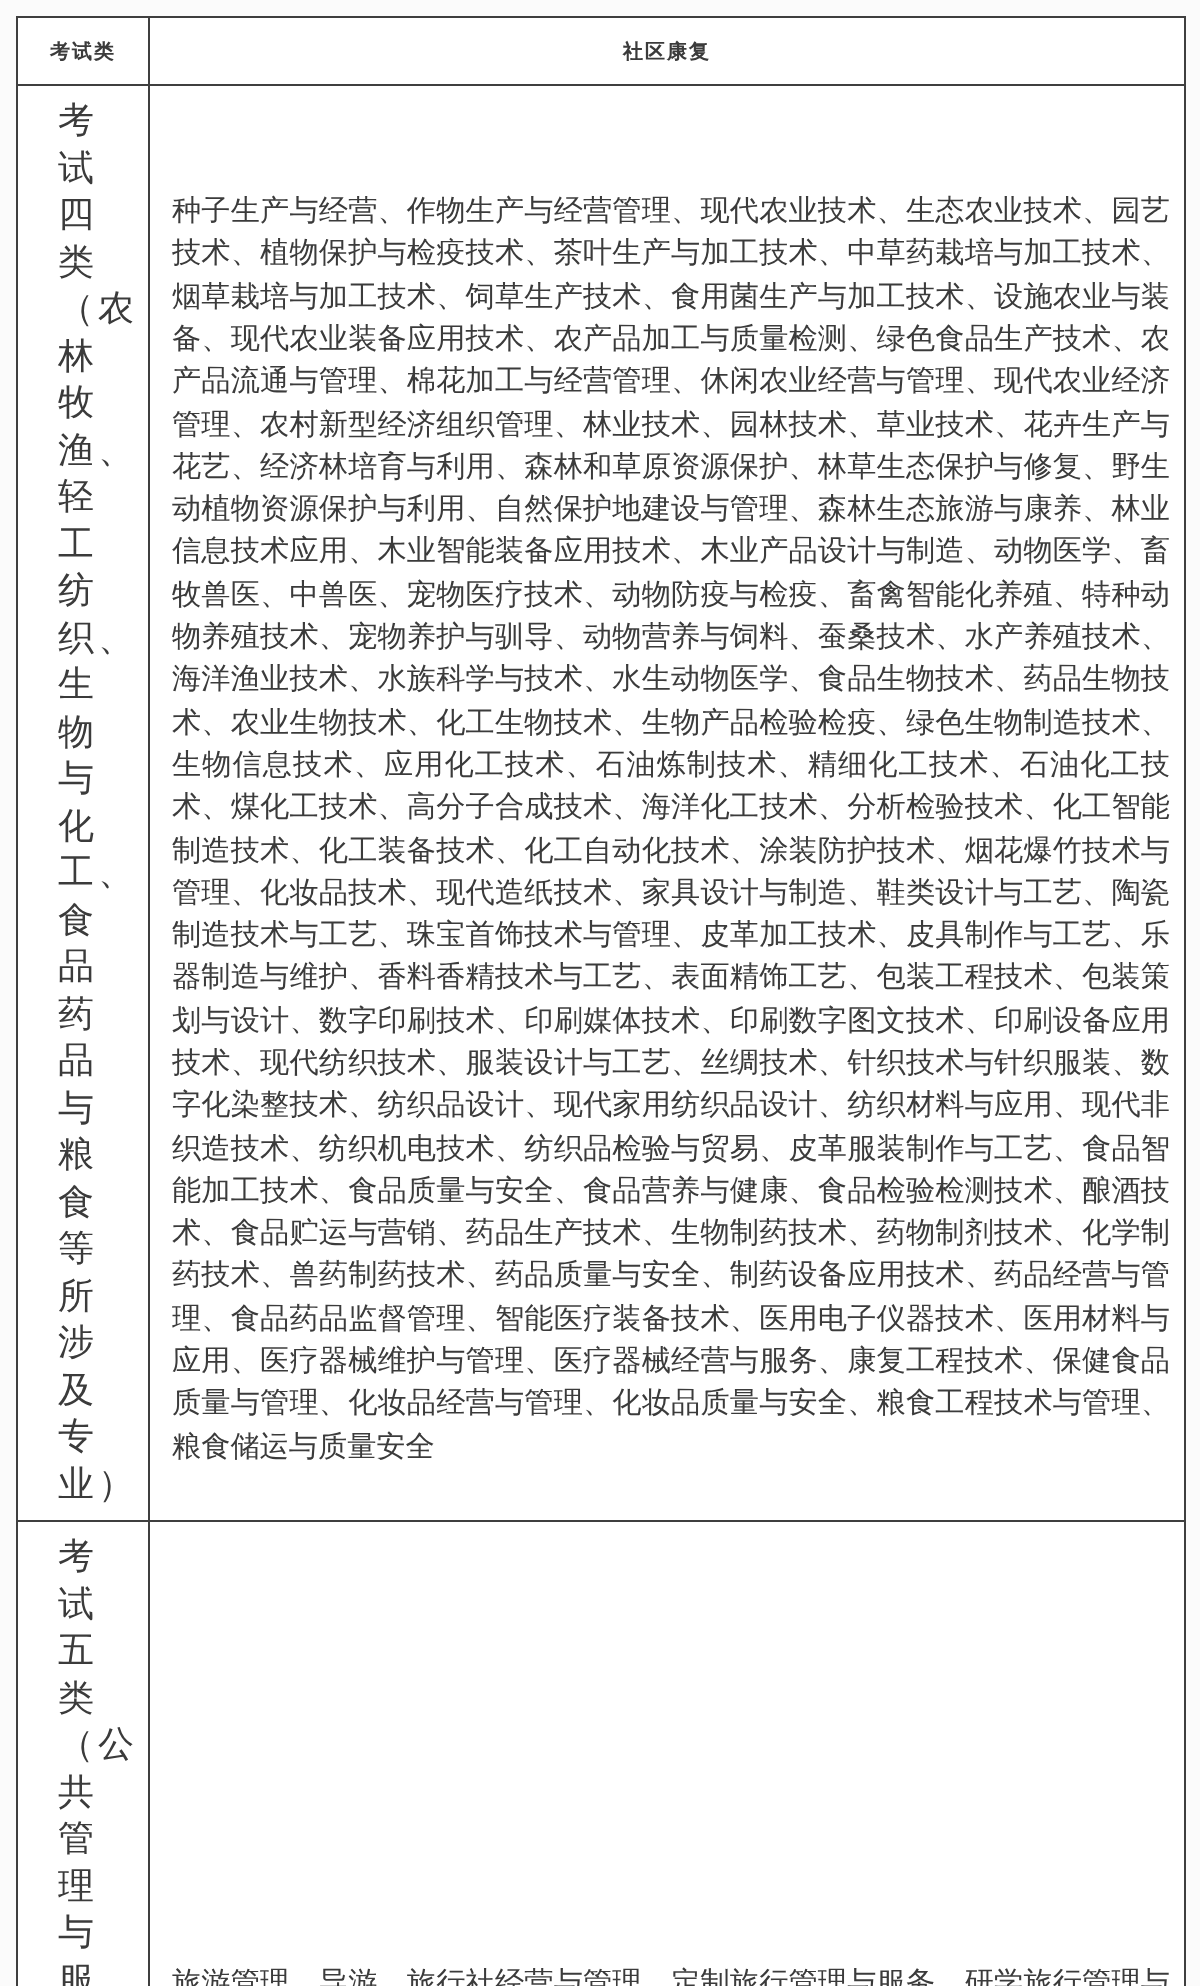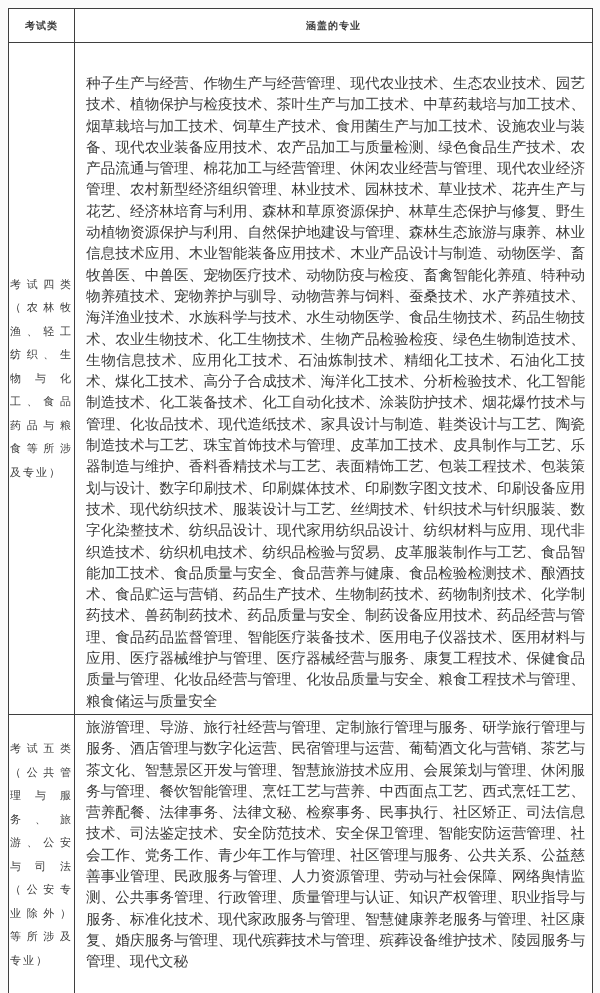--- a/index.html
+++ b/index.html
@@ -26,25 +26,25 @@
   col.col-cat{ width:66px; }
   col.col-majors{ width:518px; }
   tr.header-row{ height:34px; }
   tr.row-four{ height:660px; }
   tr.row-five{ height:277px; }
   th.hdr{
     font-size:10px; font-weight:bold; text-align:center;
     letter-spacing:1px; padding:4px 2px;
   }
   td.cat-cell{
-    font-size:11px; line-height:23.5px;
+    font-size:18px; line-height:23.5px;
     text-align:justify; text-justify:inter-character;
     letter-spacing:2px;
     vertical-align:middle;
-    padding:6px 1px;
+    padding:6px 20px;
     word-break:break-all;
   }
   td.majors-cell{
     font-size:14.6px; line-height:21.3px;
     text-align:justify; text-justify:inter-character;
     vertical-align:middle;
     word-break:break-all;
   }
   td.majors-cell.pad-four{ padding:30px 7px 2px 11px; }
   td.majors-cell.pad-five{ padding:2px 7px 22px 11px; }
@@ -54,21 +54,21 @@
 
 <div class="page">
   <table class="majors-table">
     <colgroup>
       <col class="col-cat">
       <col class="col-majors">
     </colgroup>
     <thead>
       <tr class="header-row">
         <th class="hdr" scope="col">考试类</th>
-        <th class="hdr" scope="col">涵盖的专业</th>
+        <th class="hdr" scope="col">社区康复</th>
       </tr>
     </thead>
     <tbody>
       <tr class="row-four">
         <td class="cat-cell">考试四类（农林牧渔、轻工纺织、生物与化工、食品药品与粮食等所涉及专业）</td>
         <td class="majors-cell pad-four">种子生产与经营、作物生产与经营管理、现代农业技术、生态农业技术、园艺技术、植物保护与检疫技术、茶叶生产与加工技术、中草药栽培与加工技术、烟草栽培与加工技术、饲草生产技术、食用菌生产与加工技术、设施农业与装备、现代农业装备应用技术、农产品加工与质量检测、绿色食品生产技术、农产品流通与管理、棉花加工与经营管理、休闲农业经营与管理、现代农业经济管理、农村新型经济组织管理、林业技术、园林技术、草业技术、花卉生产与花艺、经济林培育与利用、森林和草原资源保护、林草生态保护与修复、野生动植物资源保护与利用、自然保护地建设与管理、森林生态旅游与康养、林业信息技术应用、木业智能装备应用技术、木业产品设计与制造、动物医学、畜牧兽医、中兽医、宠物医疗技术、动物防疫与检疫、畜禽智能化养殖、特种动物养殖技术、宠物养护与驯导、动物营养与饲料、蚕桑技术、水产养殖技术、海洋渔业技术、水族科学与技术、水生动物医学、食品生物技术、药品生物技术、农业生物技术、化工生物技术、生物产品检验检疫、绿色生物制造技术、生物信息技术、应用化工技术、石油炼制技术、精细化工技术、石油化工技术、煤化工技术、高分子合成技术、海洋化工技术、分析检验技术、化工智能制造技术、化工装备技术、化工自动化技术、涂装防护技术、烟花爆竹技术与管理、化妆品技术、现代造纸技术、家具设计与制造、鞋类设计与工艺、陶瓷制造技术与工艺、珠宝首饰技术与管理、皮革加工技术、皮具制作与工艺、乐器制造与维护、香料香精技术与工艺、表面精饰工艺、包装工程技术、包装策划与设计、数字印刷技术、印刷媒体技术、印刷数字图文技术、印刷设备应用技术、现代纺织技术、服装设计与工艺、丝绸技术、针织技术与针织服装、数字化染整技术、纺织品设计、现代家用纺织品设计、纺织材料与应用、现代非织造技术、纺织机电技术、纺织品检验与贸易、皮革服装制作与工艺、食品智能加工技术、食品质量与安全、食品营养与健康、食品检验检测技术、酿酒技术、食品贮运与营销、药品生产技术、生物制药技术、药物制剂技术、化学制药技术、兽药制药技术、药品质量与安全、制药设备应用技术、药品经营与管理、食品药品监督管理、智能医疗装备技术、医用电子仪器技术、医用材料与应用、医疗器械维护与管理、医疗器械经营与服务、康复工程技术、保健食品质量与管理、化妆品经营与管理、化妆品质量与安全、粮食工程技术与管理、粮食储运与质量安全</td>
       </tr>
       <tr class="row-five">
         <td class="cat-cell">考试五类（公共管理与服务、旅游、公安与司法（公安专业除外）等所涉及专业）</td>
         <td class="majors-cell pad-five">旅游管理、导游、旅行社经营与管理、定制旅行管理与服务、研学旅行管理与服务、酒店管理与数字化运营、民宿管理与运营、葡萄酒文化与营销、茶艺与茶文化、智慧景区开发与管理、智慧旅游技术应用、会展策划与管理、休闲服务与管理、餐饮智能管理、烹饪工艺与营养、中西面点工艺、西式烹饪工艺、营养配餐、法律事务、法律文秘、检察事务、民事执行、社区矫正、司法信息技术、司法鉴定技术、安全防范技术、安全保卫管理、智能安防运营管理、社会工作、党务工作、青少年工作与管理、社区管理与服务、公共关系、公益慈善事业管理、民政服务与管理、人力资源管理、劳动与社会保障、网络舆情监测、公共事务管理、行政管理、质量管理与认证、知识产权管理、职业指导与服务、标准化技术、现代家政服务与管理、智慧健康养老服务与管理、社区康复、婚庆服务与管理、现代殡葬技术与管理、殡葬设备维护技术、陵园服务与管理、现代文秘</td>

